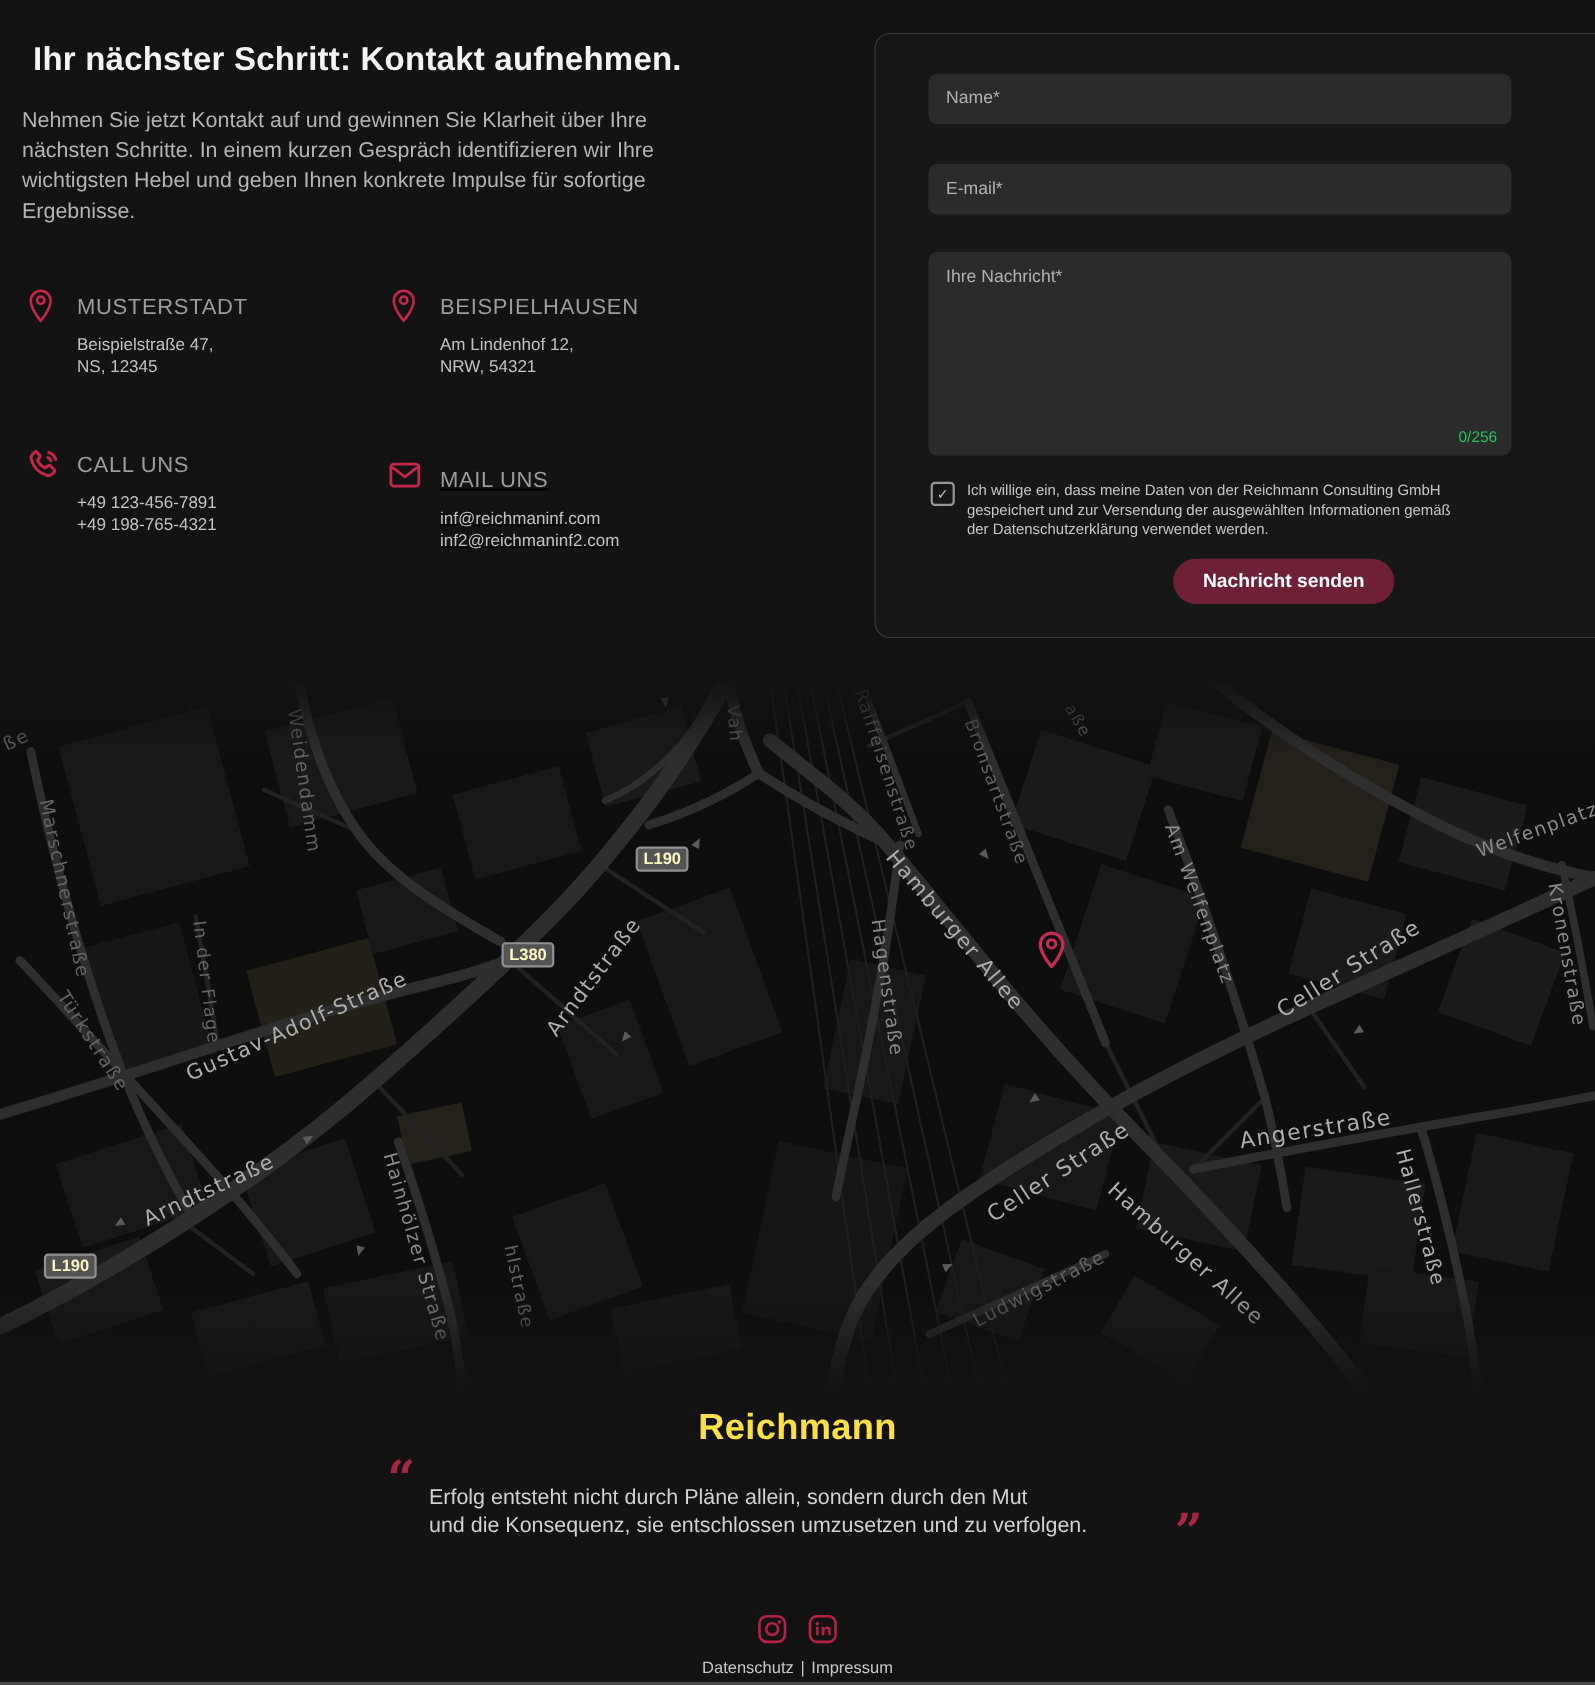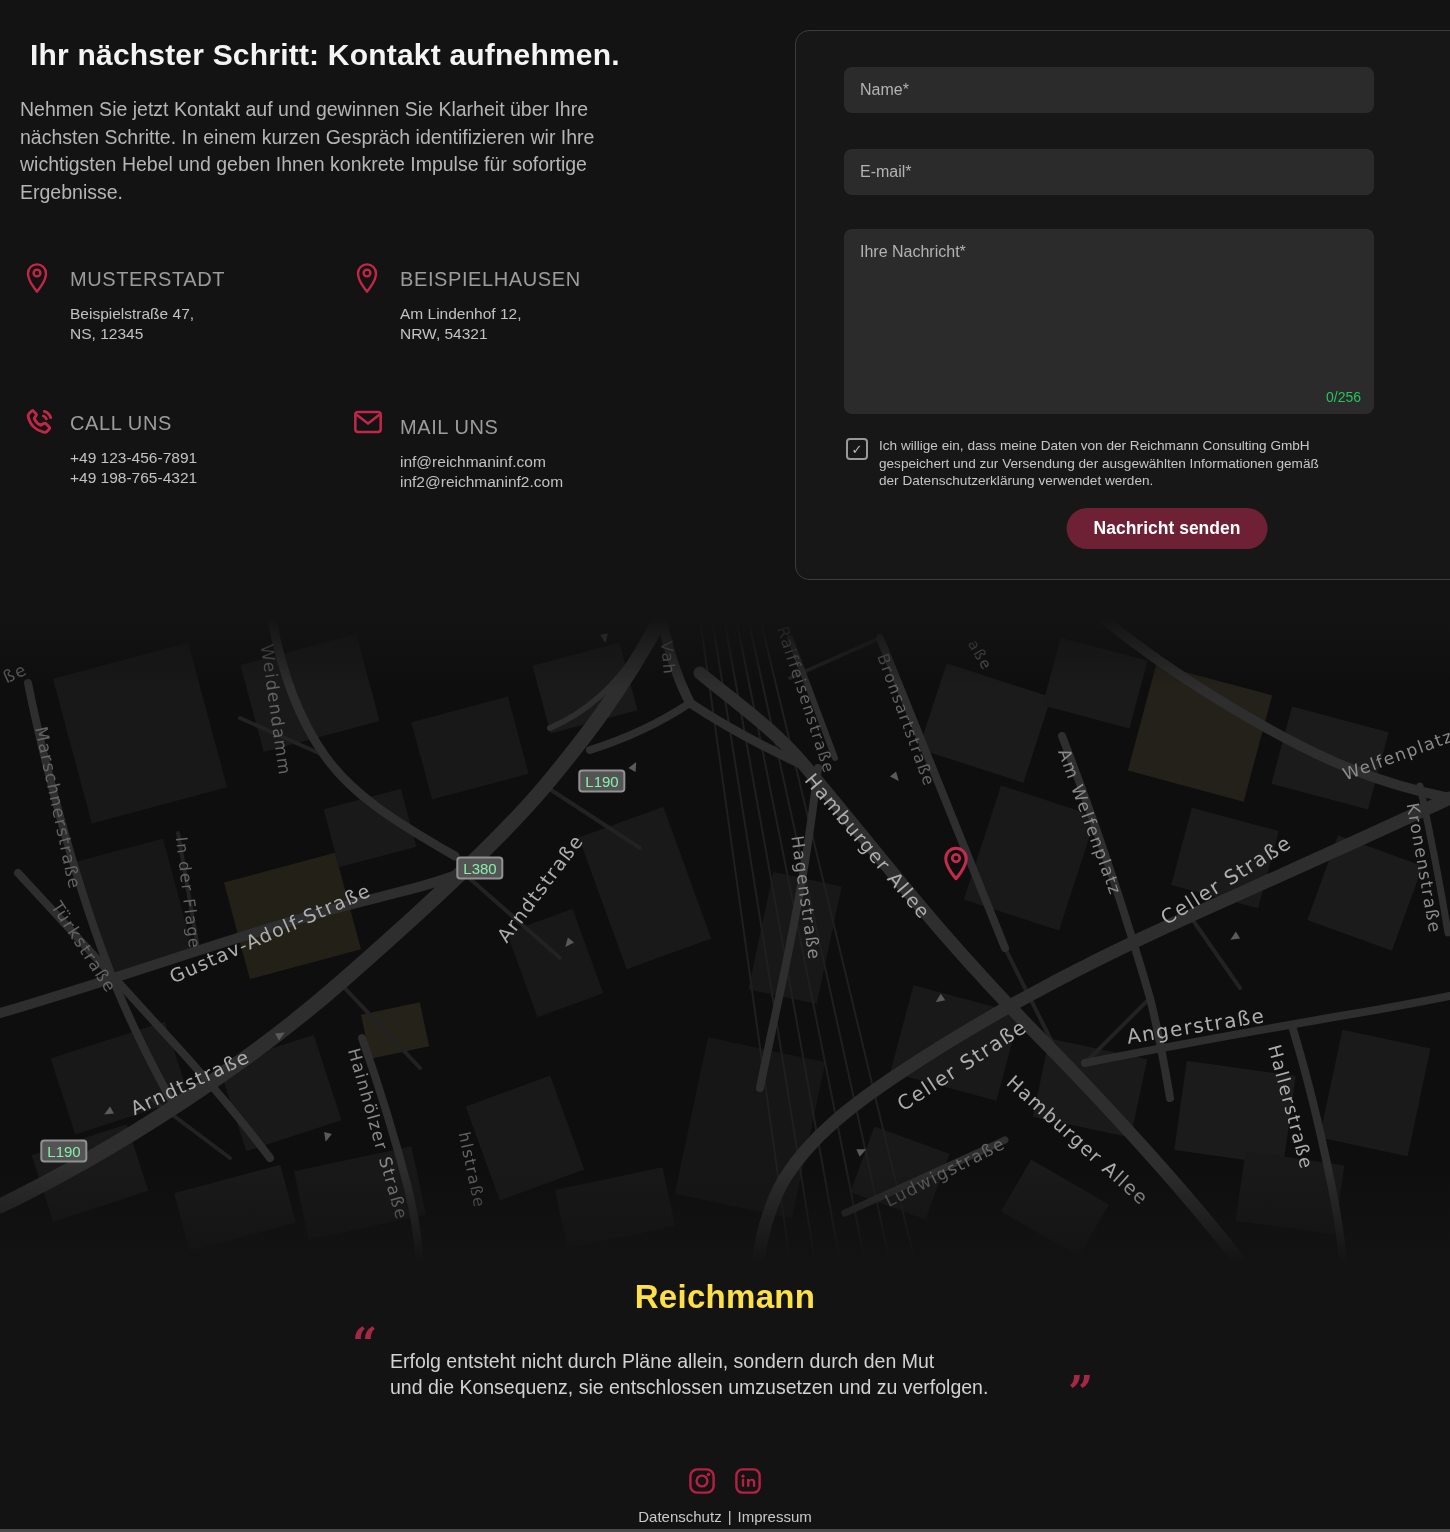--- a/index.html
+++ b/index.html
@@ -12,21 +12,21 @@
   .intro p{margin:24px 0 0 0;font-size:19.5px;line-height:27.5px;color:#b5b5b5;width:615px;}
 
   
   .info-card{position:absolute;display:flex;}
   .info-card .icon-box{width:48px;flex:0 0 48px;padding-top:2px;}
   .info-card .title{font-size:20px;font-weight:500;color:#9c9c9c;letter-spacing:.6px;padding-top:10px;}
   .info-card .lines{margin-top:13px;font-size:15.5px;line-height:20px;color:#c2c2c2;}
   .card-musterstadt{left:22px;top:258px;}
   .card-beispielhausen{left:352px;top:258px;}
   .card-call{left:22px;top:402px;}
-  .card-mail{left:352px;top:406px;}
+  .card-mail{left:352px;top:416px;text-decoration:underline;}
   .icon-stroke{stroke:#c22747;fill:none;stroke-width:1.9;stroke-linecap:round;stroke-linejoin:round;}
 
   
   .form-card{position:absolute;left:795px;top:30px;width:744px;height:550px;background:#171717;
              border:1px solid #3c3c3c;border-radius:14px;box-sizing:border-box;}
   .form-card input{position:absolute;left:48px;width:530px;height:46px;background:#2b2b2b;border:none;
              border-radius:8px;box-sizing:border-box;padding:0 16px;font-size:16px;color:#e0e0e0;
              font-family:"Liberation Sans",sans-serif;outline:none;}
   .form-card input::placeholder,.form-card textarea::placeholder{color:#b3b3b3;opacity:1;}
   .field-name{top:36px;}
@@ -50,22 +50,22 @@
   .map svg{position:absolute;left:0;top:0;}
   .map-fade-top{position:absolute;left:0;top:0;width:100%;height:70px;
              background:linear-gradient(#131313,rgba(19,19,19,0));pointer-events:none;z-index:5;}
   .map-fade-bottom{position:absolute;left:0;bottom:0;width:100%;height:95px;
              background:linear-gradient(rgba(19,19,19,0),#131313);pointer-events:none;z-index:5;}
   .street-label{position:absolute;white-space:nowrap;letter-spacing:1.5px;z-index:3;
              font-family:"DejaVu Sans",sans-serif;}
   .tone-dim{color:#646464;}
   .tone-mid{color:#8b8b8b;}
   .tone-bright{color:#aeaeae;}
-  .road-badge{position:absolute;transform:translate(-50%,-50%);background:#545454;color:#86efac;
-             border:2px solid #919191;border-radius:4px;font-size:15px;font-weight:400;
+  .road-badge{position:absolute;transform:translate(-50%,-50%);background:#545454;color:#fef9c3;
+             border:2px solid #919191;border-radius:4px;font-size:15px;font-weight:700;
              padding:0 5px;line-height:19px;z-index:4;}
   .map-marker{position:absolute;left:941px;top:225px;transform:translate(-50%,-55%);z-index:4;}
 
   
   .brand-title{position:absolute;left:0;top:1278px;width:1450px;text-align:center;
              font-size:33px;font-weight:700;color:#fde047;letter-spacing:.3px;}
   .quote-line{position:absolute;left:390px;font-size:19.5px;line-height:26px;color:#d2d2d2;}
   .quote-open,.quote-close{position:absolute;font-family:"DejaVu Serif",serif;font-weight:700;
              font-size:44px;color:#a62742;line-height:30px;}
   .quote-open{left:352px;top:1330px;}

